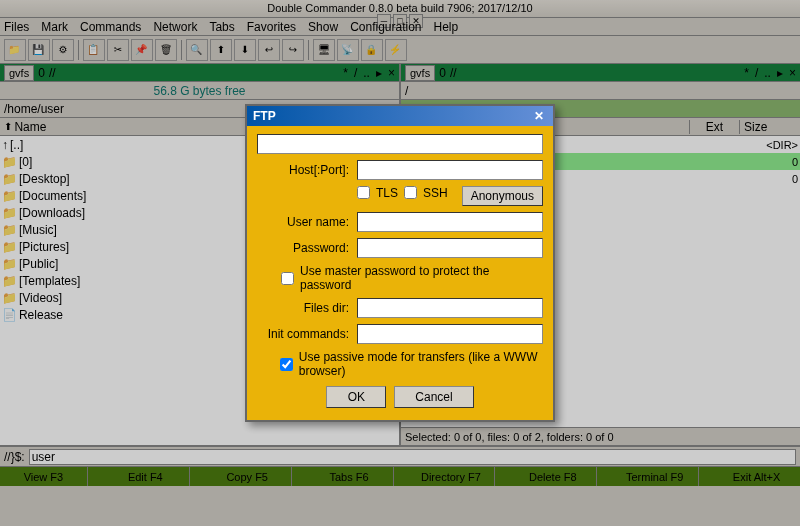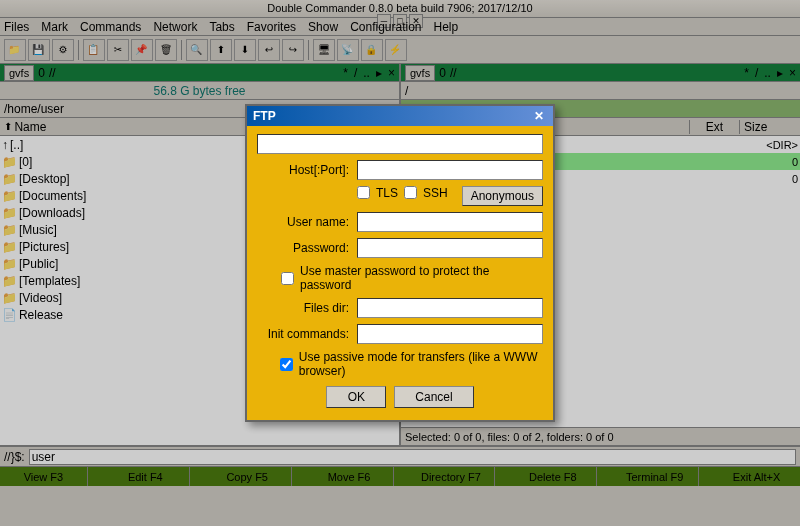--- a/index.html
+++ b/index.html
@@ -327,21 +327,21 @@
   <div class="fkey">
       <span>View F3</span>
     </div>
   <div class="fkey">
       <span>Edit F4</span>
     </div>
   <div class="fkey">
       <span>Copy F5</span>
     </div>
   <div class="fkey">
-      <span>Move F6</span>
+      <span>Tabs F6</span>
     </div>
   <div class="fkey">
       <span>Directory F7</span>
     </div>
   <div class="fkey">
       <span>Delete F8</span>
     </div>
   <div class="fkey">
       <span>Terminal F9</span>
     </div>

